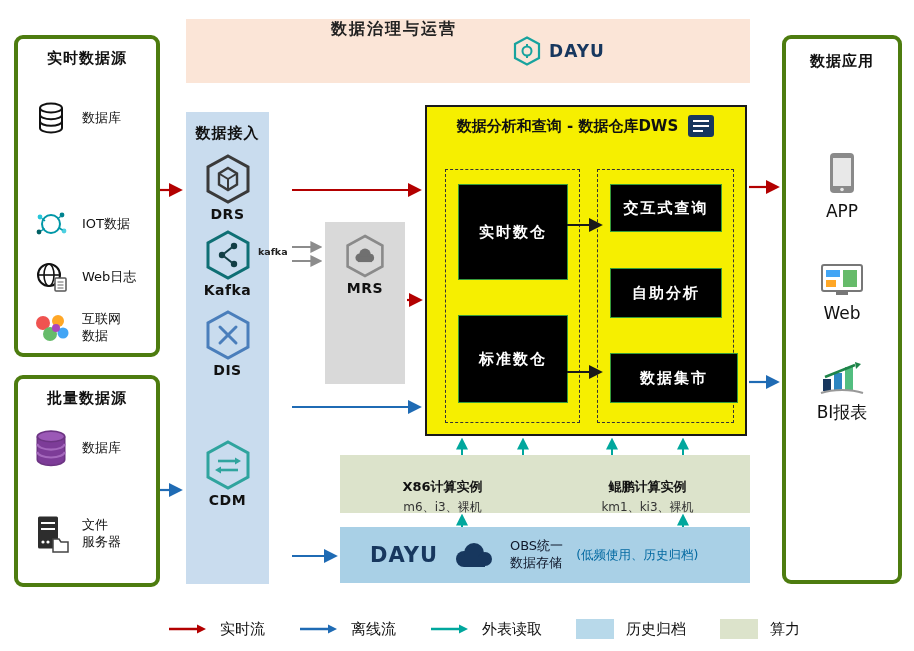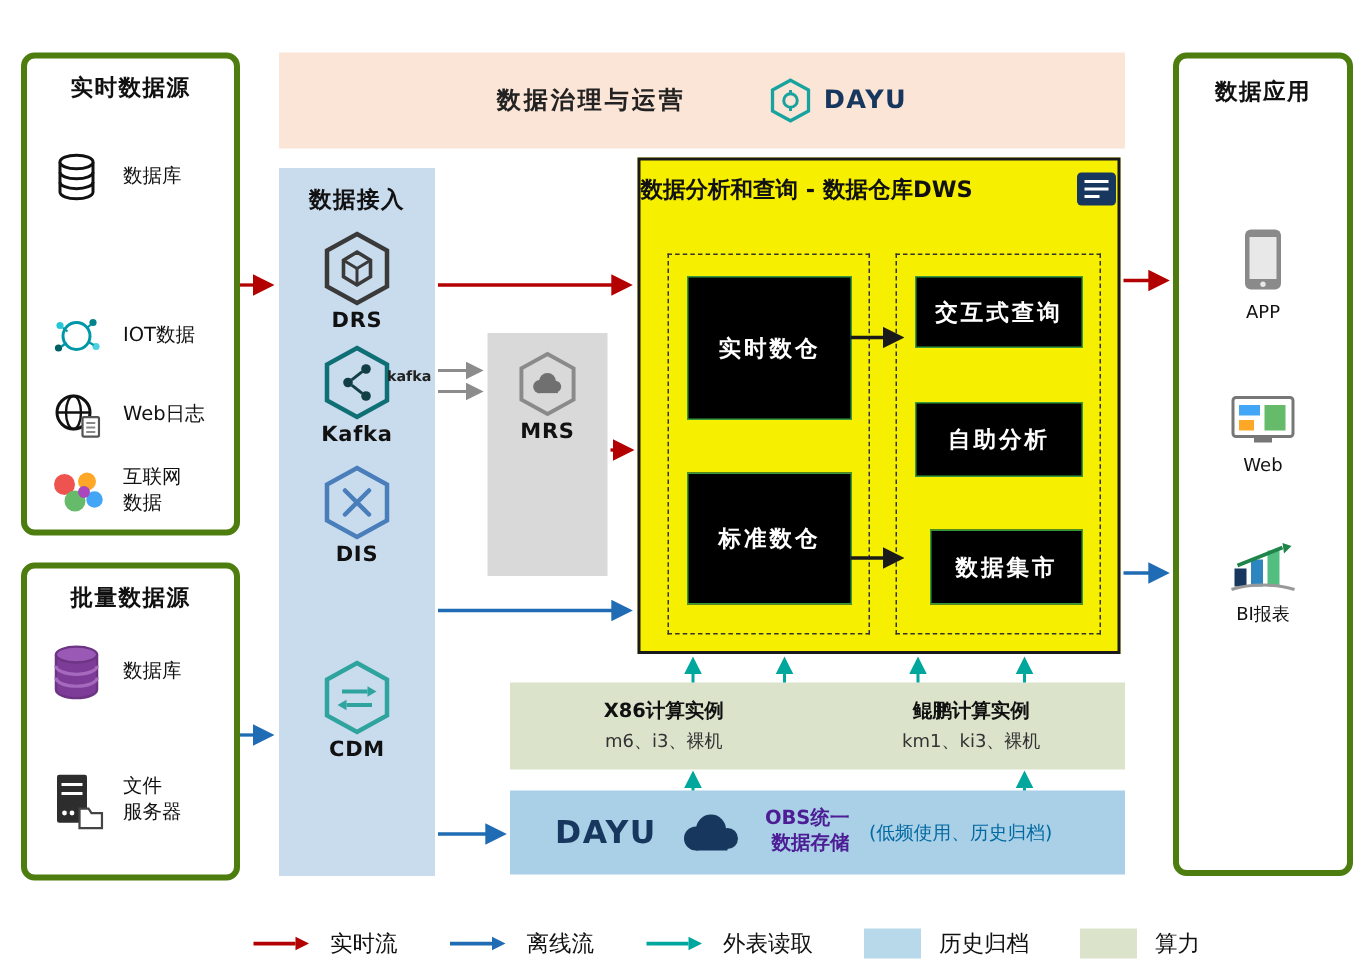--- a/index.html
+++ b/index.html
@@ -9,62 +9,62 @@
   .abs{position:absolute}
   .outline-box{background:#fff;border:4px solid #4d7c0f;border-radius:9px}
   .box-title{font-weight:bold;font-size:15px;text-align:center;letter-spacing:1px;color:#111}
 
   
   .src-item{position:absolute;left:0;right:0;height:46px;display:flex;align-items:center;gap:11px;padding-left:13px}
   .ic{width:40px;display:flex;justify-content:center;align-items:center;flex:0 0 40px}
   .src-label{font-size:13px;line-height:1.3;white-space:pre-line;color:#111}
 
   
-  #gov-bar{left:186px;top:35px;width:564px;height:64px;background:#fbe5d7;display:flex;align-items:center;justify-content:center;gap:56px}
+  #gov-bar{left:186px;top:19px;width:564px;height:64px;background:#fbe5d7;display:flex;justify-content:center;gap:56px}
   #gov-title{font-weight:bold;font-size:16px;letter-spacing:2px;color:#222}
   #dayu{display:flex;align-items:center;gap:8px}
   #dayu-text{font-weight:bold;font-size:17px;color:#17375e;letter-spacing:1px}
 
   
-  #ingestion{left:186px;top:112px;width:104px;height:472px;background:#c9dcee}
+  #ingestion{left:186px;top:112px;width:83px;height:472px;background:#c9dcee}
   #ingestion .box-title{margin-top:12px}
   .svc{position:absolute;left:0;width:100%;text-align:center}
   .svc svg{display:block;margin:0 auto}
   .svc-label{font-weight:bold;font-size:14px;margin-top:2px;color:#111;letter-spacing:.5px}
   #kafka-wordmark{position:absolute;left:72px;top:16px;font-size:9.5px;font-weight:bold;color:#222}
 
   
   #proc-panel{left:325px;top:222px;width:80px;height:162px;background:#d9d9d9}
 
   
   #dws{left:425px;top:105px;width:322px;height:331px;background:#f6ef00;border:2px solid #1a1a1a}
-  .dws-title-row{display:flex;justify-content:space-between;align-items:center;gap:9px;margin-top:7px}
+  .dws-title-row{display:flex;justify-content:center;align-items:center;gap:9px;margin-top:7px}
   .dws-title{font-weight:bold;font-size:15px;color:#111}
   .dash-group{position:absolute;border:1.6px dashed #333}
   .green-box{position:absolute;background:#000000;border:1px solid #379b3b;color:#fff;font-weight:bold;
              font-size:15px;display:flex;align-items:center;justify-content:center;letter-spacing:2px}
 
   
   #compute{left:340px;top:455px;width:410px;height:58px;background:#dce3cb;display:flex}
-  .compute-col{flex:1;text-align:center;padding-top:10px}
+  .compute-col{flex:1;text-align:center;padding-top:23px}
   .compute-title{font-weight:bold;font-size:13px;color:#111}
   .compute-sub{font-size:12px;color:#333;margin-top:3px}
 
   
   #hdfs{left:340px;top:527px;width:410px;height:56px;background:#a9d0e6;display:flex;align-items:center;padding-left:30px;gap:13px}
   #hdfs-label{font-weight:bold;font-size:21px;color:#17375e;letter-spacing:1px}
-  .obs-title{font-weight:bold;font-size:13px;white-space:pre-line;line-height:1.3;text-align:right;color:#4c1d95}
+  .obs-title{font-weight:normal;font-size:13px;white-space:pre-line;line-height:1.3;text-align:left;color:#0f172a}
   .obs-note{font-size:12.5px;color:#0369a1}
 
   
   #apps{left:782px;top:35px;width:120px;height:549px}
   #apps .box-title{margin-top:13px}
   .app-item{position:absolute;left:0;right:0;text-align:center}
   .app-item svg{display:block;margin:0 auto}
-  .app-label{font-size:12px;margin-top:6px;color:#111}
+  .app-label{font-size:17px;margin-top:6px;color:#111}
 
   
   #legend{left:168px;top:612px;height:34px;display:flex;align-items:center;gap:34px;font-size:15px;color:#111}
   .leg-item{display:flex;align-items:center;gap:12px}
   .swatch{display:inline-block;width:38px;height:20px}
   .sw-archive{background:#b8d9ea}
   .sw-compute{background:#dce3cb}
 
   
   #arrows{position:absolute;left:0;top:0;z-index:5;pointer-events:none}
@@ -243,21 +243,21 @@
         <line x1="6" y1="12" x2="22" y2="12" stroke="#fff" stroke-width="2"></line>
         <line x1="6" y1="17" x2="16" y2="17" stroke="#fff" stroke-width="2"></line>
       </svg>
     </div>
     <div class="dash-group" style="left:18px;top:62px;width:135px;height:254px"></div>
     <div class="dash-group" style="left:170px;top:62px;width:137px;height:254px"></div>
     <div class="green-box" style="left:31px;top:77px;width:110px;height:96px">实时数仓</div>
     <div class="green-box" style="left:31px;top:208px;width:110px;height:88px">标准数仓</div>
     <div class="green-box" style="left:183px;top:77px;width:112px;height:48px">交互式查询</div>
     <div class="green-box" style="left:183px;top:161px;width:112px;height:50px">自助分析</div>
-    <div class="green-box" style="left:193px;top:246px;width:102px;height:50px">数据集市</div>
+    <div class="green-box" style="left:183px;top:246px;width:128px;height:50px">数据集市</div>
   </div>
 
   <div id="compute" class="abs">
     <div class="compute-col">
       <div class="compute-title">X86计算实例</div>
       <div class="compute-sub">m6、i3、裸机</div>
     </div>
     <div class="compute-col">
       <div class="compute-title">鲲鹏计算实例</div>
       <div class="compute-sub">km1、ki3、裸机</div>

